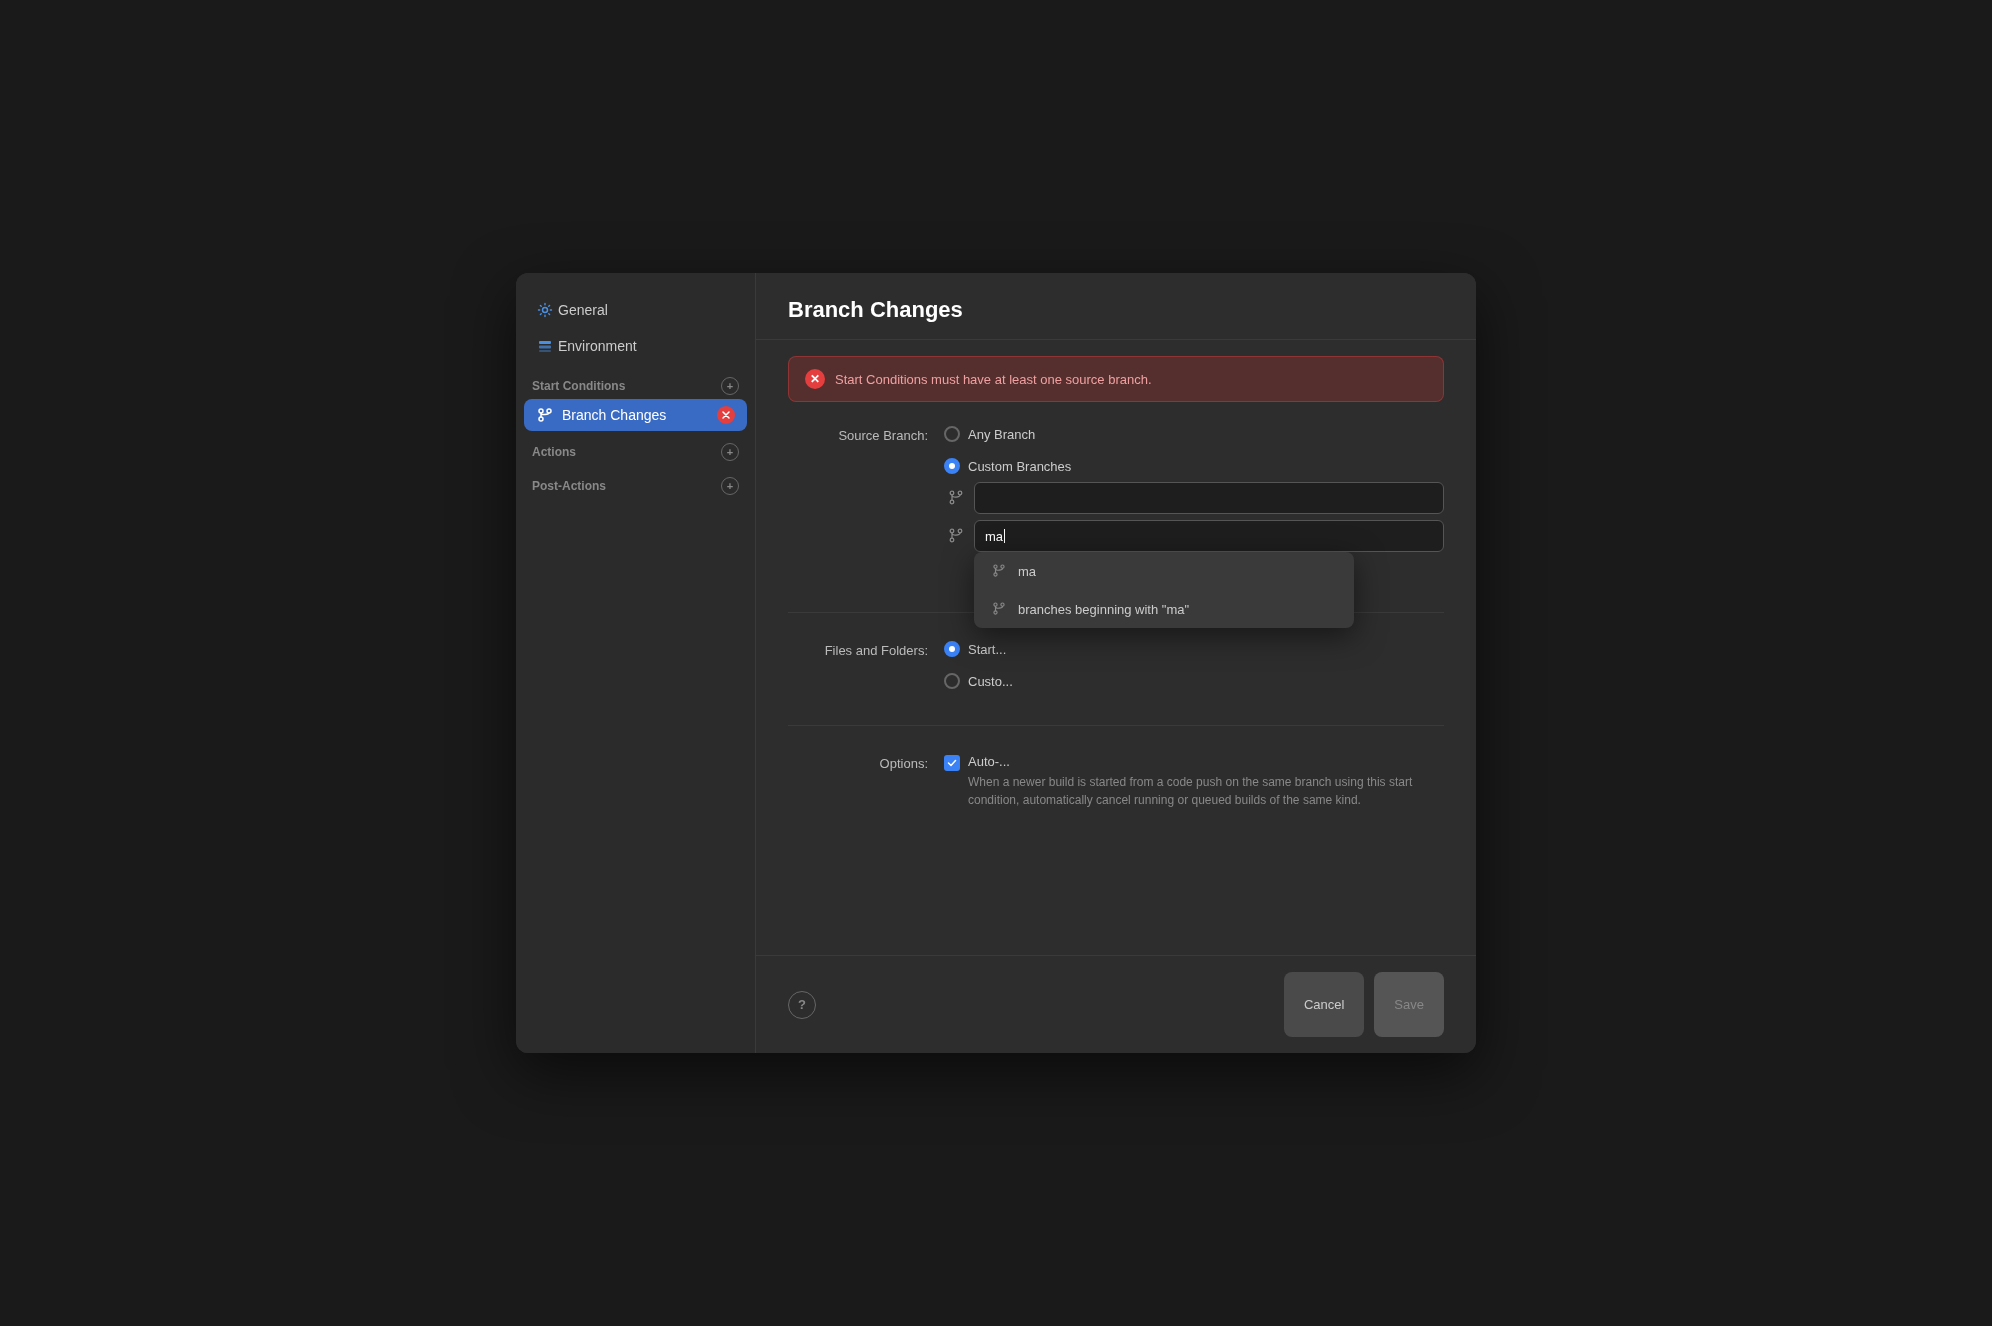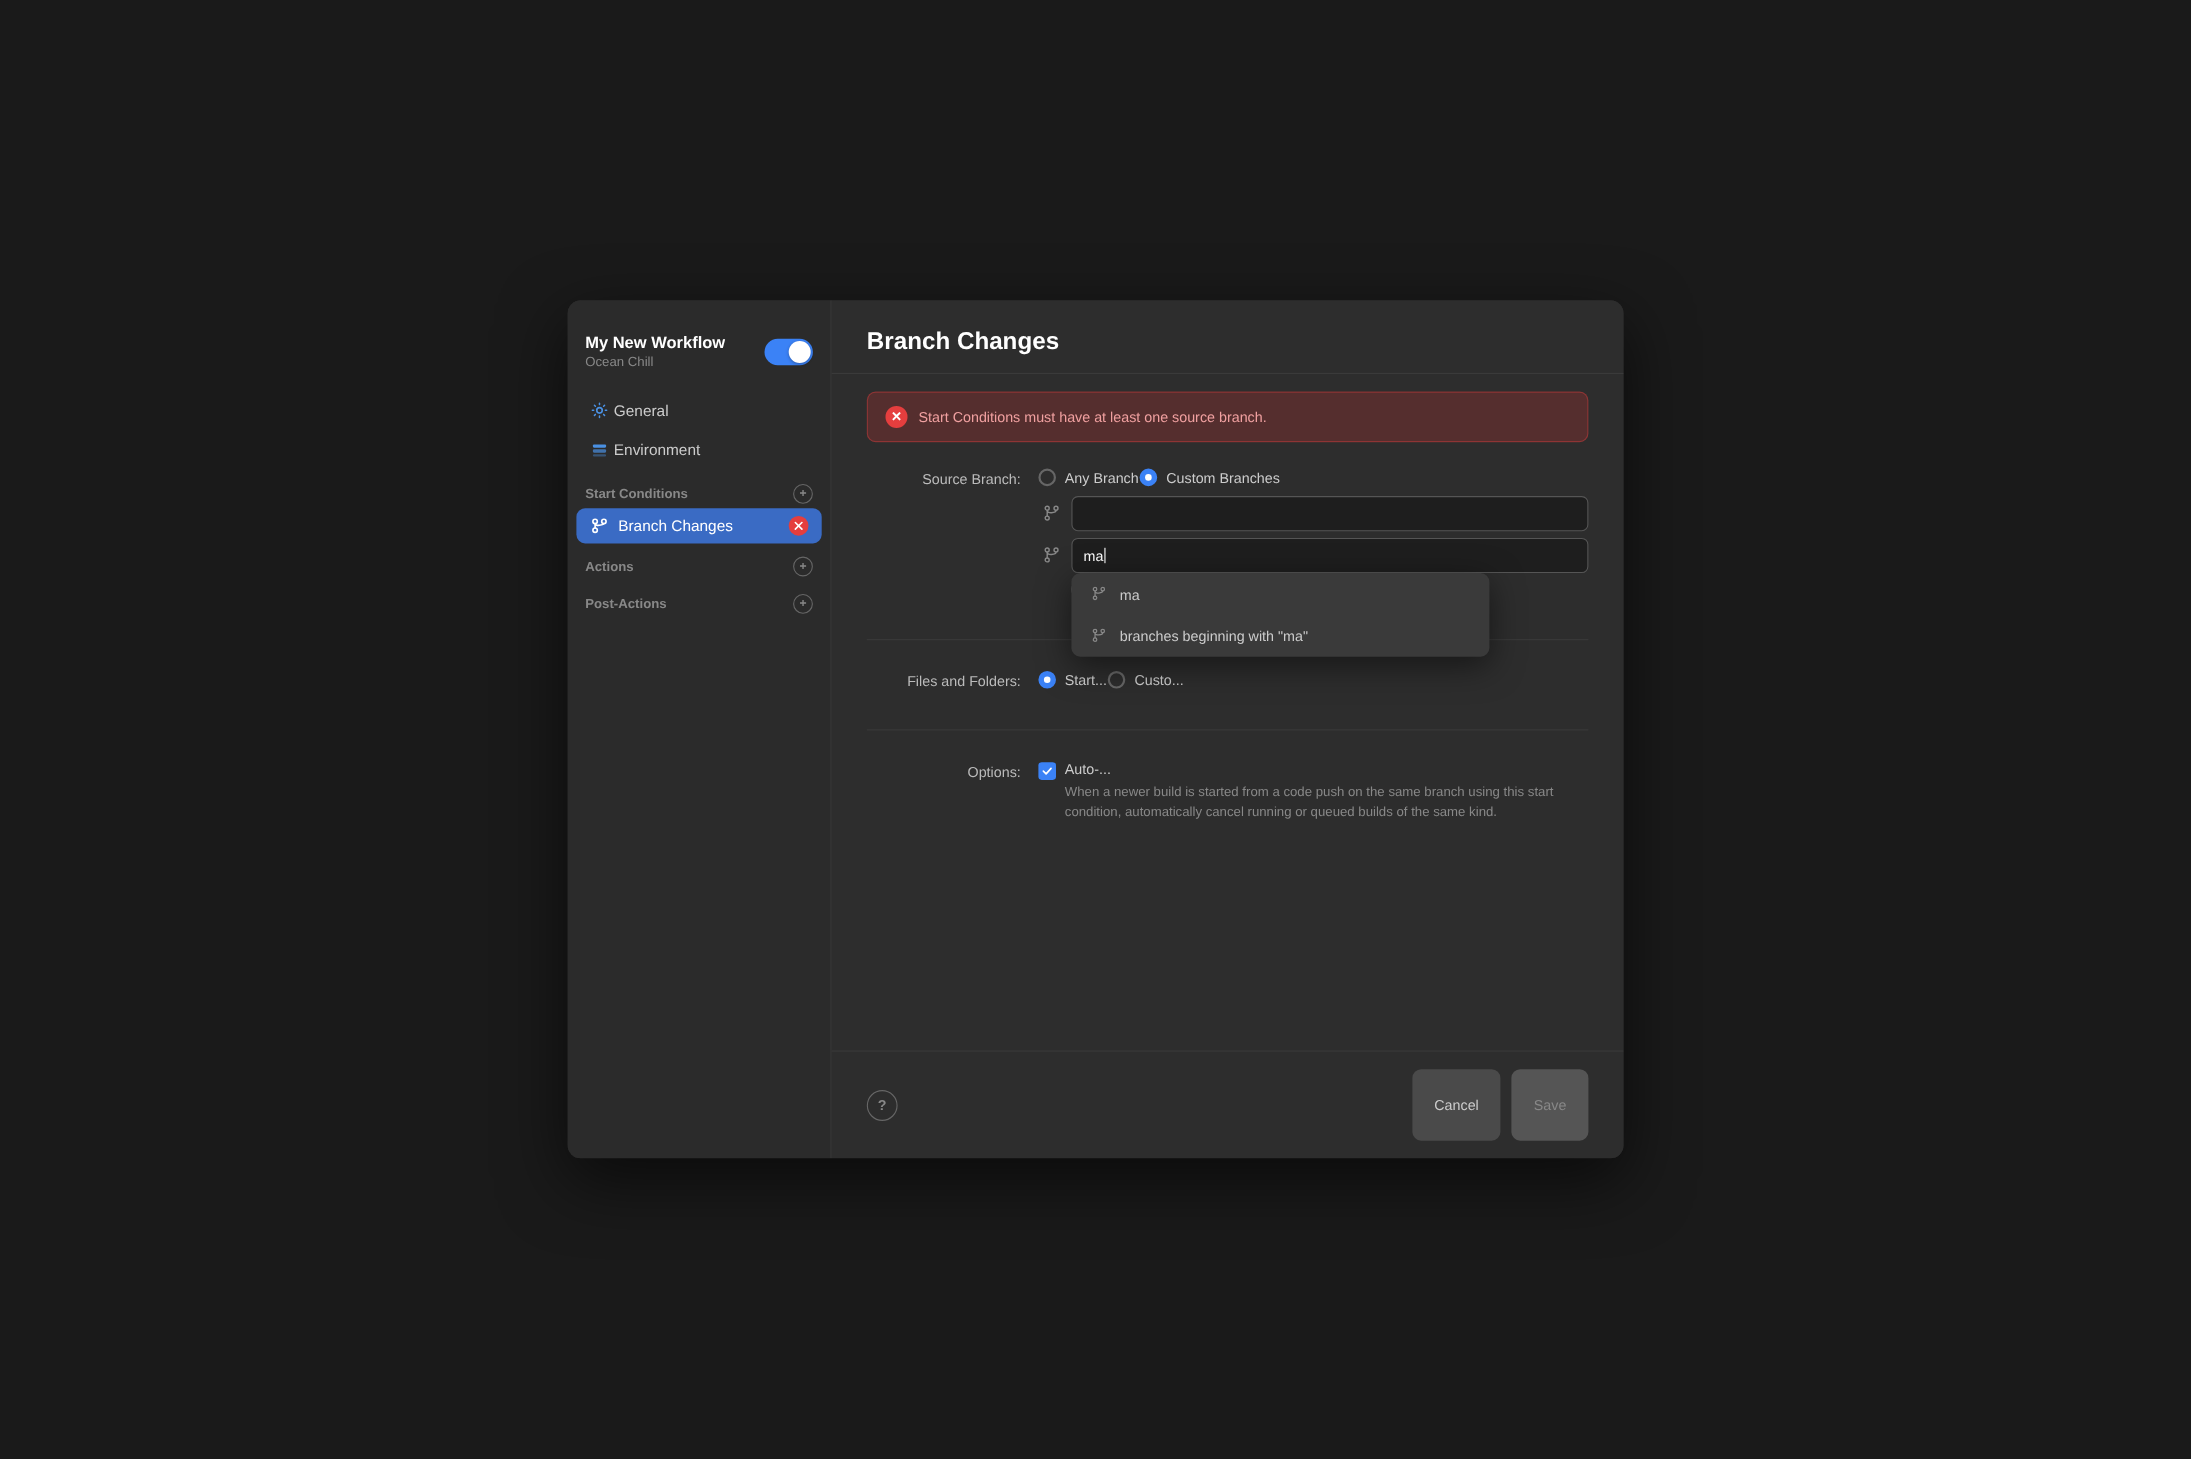--- a/index.html
+++ b/index.html
@@ -207,21 +207,22 @@
     .form-label {
       font-size: 13px;
       color: #bbbbbb;
       font-weight: 500;
       min-width: 140px;
       text-align: right;
       padding-top: 2px;
     }
     .form-controls {
       display: flex;
-      gap: 1px;
+      flex-direction: column;
+      gap: 16px;
       flex: 1;
     }
     .radio-option {
       display: flex;
       align-items: center;
       gap: 8px;
       cursor: pointer;
     }
     .radio-circle {
       width: 16px;
@@ -433,29 +434,20 @@
       width: 16px;
       height: 16px;
     }
   </style>
 </head>
 <body>
 
 <div class="window">
 
   <div class="sidebar">
-    <div class="sidebar-header">
-      <div class="workflow-info">
-        <span class="workflow-name">My New Workflow</span>
-        <span class="workflow-subtitle">Ocean Chill</span>
-      </div>
-      <div class="toggle-switch">
-        <div class="toggle-knob"></div>
-      </div>
-    </div>
 
     <div class="sidebar-nav">
       <div class="nav-item">
         <span class="nav-icon">
           <svg width="16" height="16" viewBox="0 0 16 16" fill="none">
             <circle cx="8" cy="8" r="2.5" stroke="#4a90e2" stroke-width="1.5"></circle>
             <path d="M8 1.5v1.2M8 13.3v1.2M1.5 8h1.2M13.3 8h1.2M3.4 3.4l.85.85M11.75 11.75l.85.85M3.4 12.6l.85-.85M11.75 4.25l.85-.85" stroke="#4a90e2" stroke-width="1.4" stroke-linecap="round"></path>
           </svg>
         </span>
         <span>General</span>

